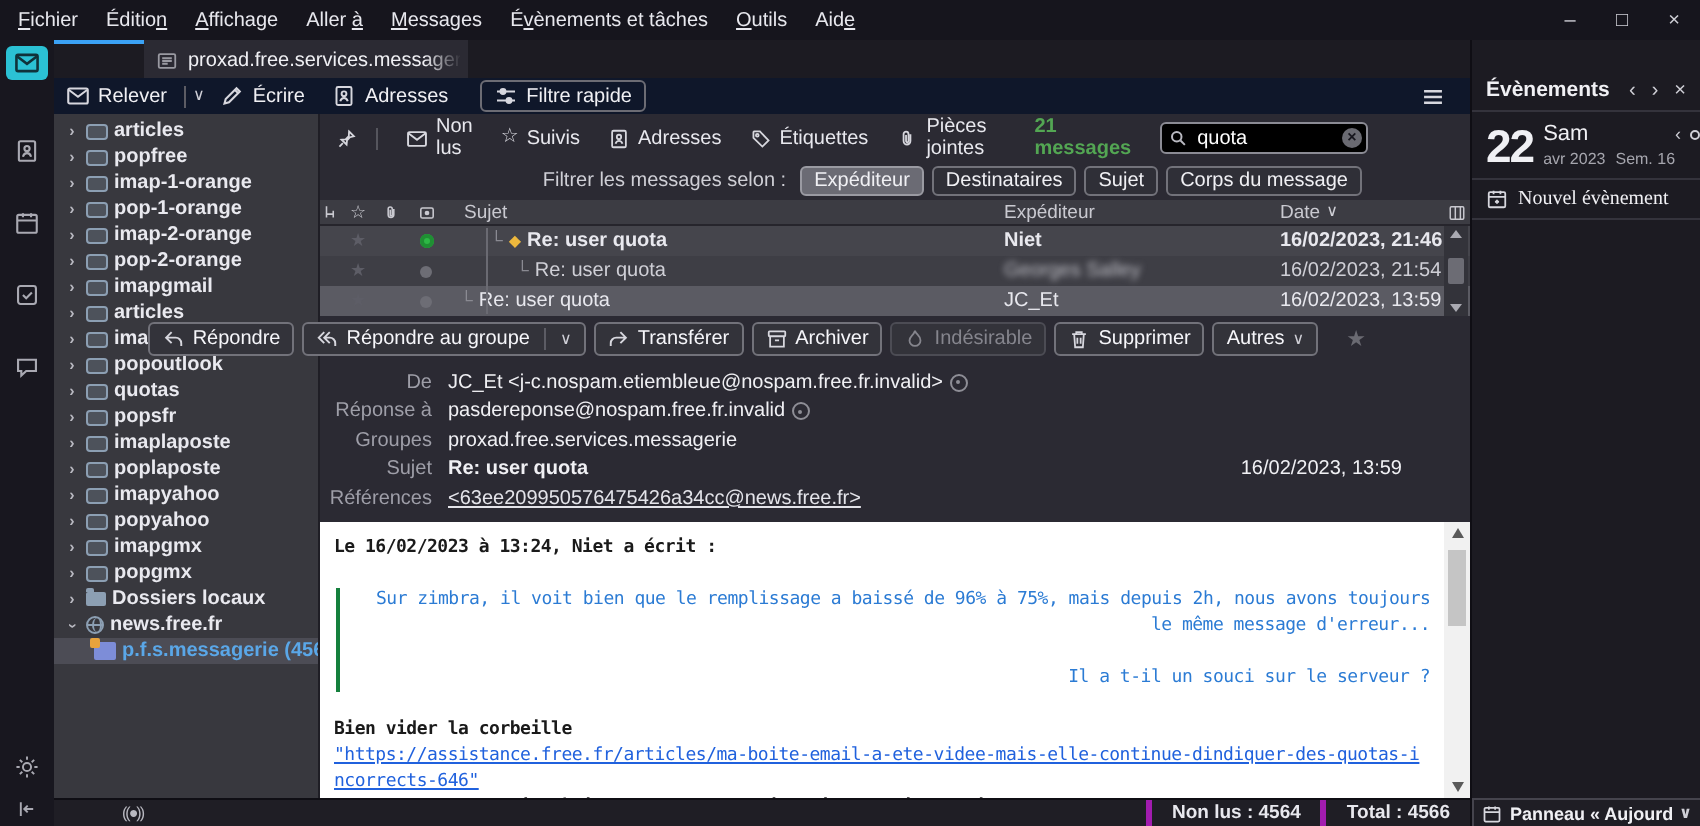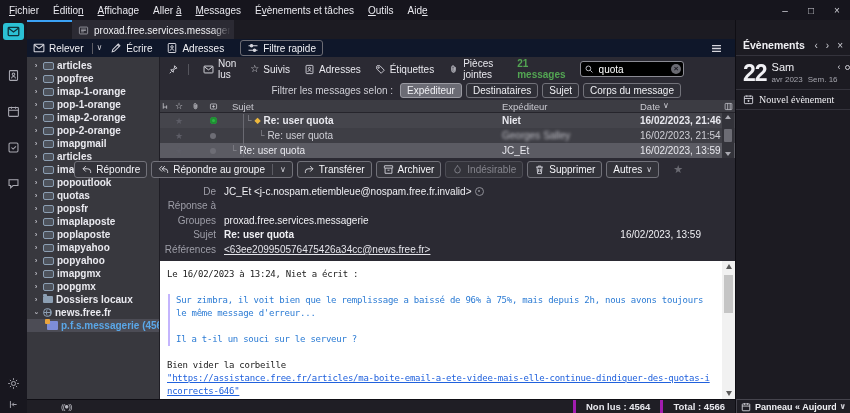--- a/index.html
+++ b/index.html
@@ -121,22 +121,22 @@
   .idchip{width:9px;height:9px;border-radius:50%;border:1px solid #8e8e96;position:relative;flex:0 0 auto;}
   .idchip::after{content:"";position:absolute;left:2.5px;top:2.5px;width:2px;height:2px;border-radius:50%;background:#8e8e96;}
   .hsubrow{display:flex;align-items:center;padding-right:34px;}
   .hdate{margin-left:auto;color:#f0f0f4;}
   .reflink{text-decoration:underline;color:#e4e4ea;}
 
   
   .mbody{flex:1;background:#fff;color:#1a1a1a;position:relative;overflow:hidden;
          font-family:"DejaVu Sans Mono","Liberation Mono",monospace;font-size:9px;letter-spacing:-0.25px;
          line-height:13px;padding:7px 20px 0 7px;}
-  .pre{white-space:pre;}
-  .quote{border-left:2px solid #c4b5fd;color:#2b7bd4;padding-left:6px;margin:13px 0 0 1px;white-space:pre;}
+  .pre{white-space:pre;font-weight:bold;}
+  .quote{border-left:2px solid #15803d;color:#2b7bd4;padding-left:18px;margin:13px 0 0 1px;white-space:pre;text-align:right;}
   .gap{height:13px;}
   .blink{color:#2061dd;text-decoration:underline;word-break:break-all;white-space:normal;}
   .bscroll{position:absolute;right:0;top:0;bottom:0;width:13px;background:#f1f1f1;display:flex;flex-direction:column;align-items:center;justify-content:space-between;padding:3px 0;}
   .btri-up{width:0;height:0;border-left:3.5px solid transparent;border-right:3.5px solid transparent;border-bottom:5px solid #5a5a5a;}
   .btri-dn{width:0;height:0;border-left:3.5px solid transparent;border-right:3.5px solid transparent;border-top:5px solid #5a5a5a;}
   .bthumb{position:absolute;top:14px;left:2px;width:9px;height:38px;background:#c5c5c5;}
 
   
   .events{width:115px;background:#1c1b22;border-left:1px solid #0f0e14;display:flex;flex-direction:column;flex:0 0 auto;}
   .ev-top{height:15px;}
@@ -631,20 +631,24 @@
           <div class="mheaders">
             <div class="hrow">
               <span class="hlab">De</span>
               <span class="hval">
                   <span>JC_Et &lt;j-c.nospam.etiembleue@nospam.free.fr.invalid&gt;</span>
                   <span class="idchip"></span>
                 </span>
             </div>
             <div class="hrow">
               <span class="hlab">Réponse à</span>
+              <span class="hval">
+                  <span>pasdereponse@nospam.free.fr.invalid</span>
+                  <span class="idchip"></span>
+                </span>
             </div>
             <div class="hrow">
               <span class="hlab">Groupes</span>
               <span class="hval">proxad.free.services.messagerie</span>
             </div>
             <div class="hrow">
               <span class="hlab">Sujet</span>
               <span class="hsubrow">
                   <span class="b">Re: user quota</span>
                   <span class="hdate">16/02/2023, 13:59</span>

